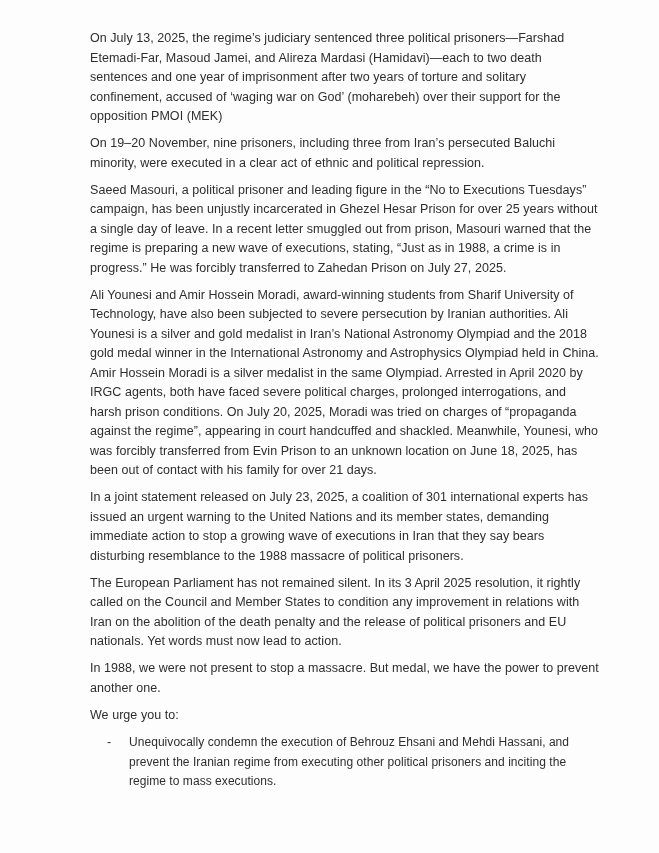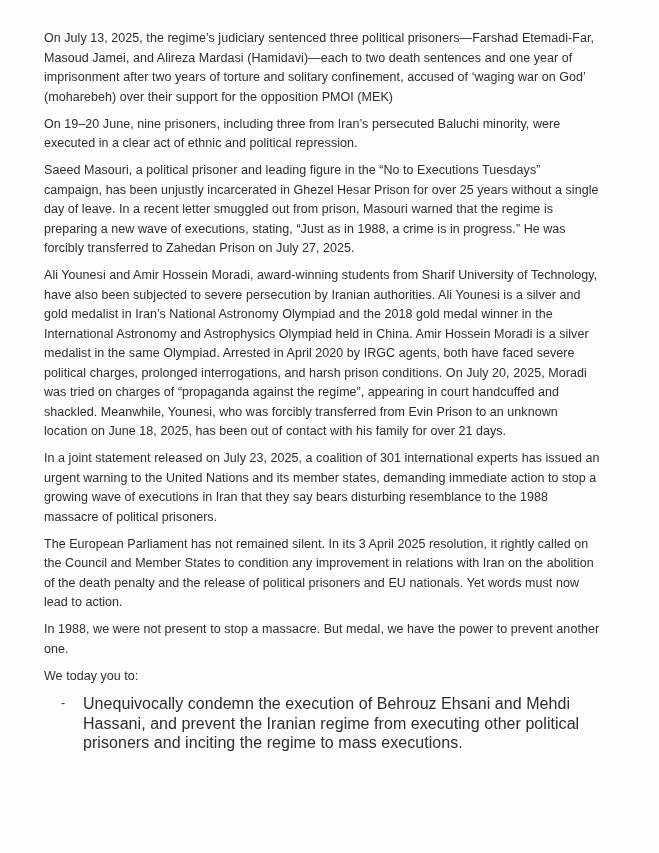--- a/index.html
+++ b/index.html
@@ -10,21 +10,21 @@
   body {
     width: 659px;
     height: 853px;
     background: #fdfdfd;
     font-family: "Liberation Sans", sans-serif;
     overflow: hidden;
   }
   .page {
     width: 659px;
     height: 853px;
-    padding: 29px 58px 0 44px;
+    padding: 29px 58px 0 90px;
     background: #fdfdfd;
   }
   .doc-text p {
     margin: 0 0 7.5px 0;
     font-size: 12.5px;
     line-height: 19.5px;
     color: #2e2e2e;
     letter-spacing: 0.05px;
     text-align: left;
   }
@@ -41,39 +41,39 @@
   .bullet-marker {
     flex: 0 0 auto;
     width: 22px;
     margin-left: 17px;
     font-size: 12.5px;
     line-height: 19.5px;
     color: #2e2e2e;
   }
   .bullet-text {
     flex: 1 1 auto;
-    font-size: 16px;
+    font-size: 12px;
     line-height: 19.5px;
     color: #2e2e2e;
     letter-spacing: 0.05px;
   }
 </style>
 </head>
 <body>
 
 <div class="page">
   <div class="doc-text">
     <p>On July 13, 2025, the regime’s judiciary sentenced three political prisoners—Farshad Etemadi-Far, Masoud Jamei, and Alireza Mardasi (Hamidavi)—each to two death sentences and one year of imprisonment after two years of torture and solitary confinement, accused of ‘waging war on God’ (moharebeh) over their support for the opposition PMOI (MEK)</p>
-    <p>On 19–20 June, nine prisoners, including three from Iran’s persecuted Baluchi minority, were executed in a clear act of ethnic and political repression.</p>
+    <p>On 19–20 November, nine prisoners, including three from Iran’s persecuted Baluchi minority, were executed in a clear act of ethnic and political repression.</p>
     <p>Saeed Masouri, a political prisoner and leading figure in the “No to Executions Tuesdays” campaign, has been unjustly incarcerated in Ghezel Hesar Prison for over 25 years without a single day of leave. In a recent letter smuggled out from prison, Masouri warned that the regime is preparing a new wave of executions, stating, “Just as in 1988, a crime is in progress.” He was forcibly transferred to Zahedan Prison on July 27, 2025.</p>
     <p>Ali Younesi and Amir Hossein Moradi, award-winning students from Sharif University of Technology, have also been subjected to severe persecution by Iranian authorities. Ali Younesi is a silver and gold medalist in Iran’s National Astronomy Olympiad and the 2018 gold medal winner in the International Astronomy and Astrophysics Olympiad held in China. Amir Hossein Moradi is a silver medalist in the same Olympiad. Arrested in April 2020 by IRGC agents, both have faced severe political charges, prolonged interrogations, and harsh prison conditions. On July 20, 2025, Moradi was tried on charges of “propaganda against the regime”, appearing in court handcuffed and shackled. Meanwhile, Younesi, who was forcibly transferred from Evin Prison to an unknown location on June 18, 2025, has been out of contact with his family for over 21 days.</p>
     <p>In a joint statement released on July 23, 2025, a coalition of 301 international experts has issued an urgent warning to the United Nations and its member states, demanding immediate action to stop a growing wave of executions in Iran that they say bears disturbing resemblance to the 1988 massacre of political prisoners.</p>
     <p>The European Parliament has not remained silent. In its 3 April 2025 resolution, it rightly called on the Council and Member States to condition any improvement in relations with Iran on the abolition of the death penalty and the release of political prisoners and EU nationals. Yet words must now lead to action.</p>
     <p>In 1988, we were not present to stop a massacre. But medal, we have the power to prevent another one.</p>
-    <p class="cta-intro">We today you to:</p>
+    <p class="cta-intro">We urge you to:</p>
     <div class="bullet-list">
       <div class="bullet-item">
         <span class="bullet-marker">-</span>
         <span class="bullet-text">Unequivocally condemn the execution of Behrouz Ehsani and Mehdi Hassani, and prevent the Iranian regime from executing other political prisoners and inciting the regime to mass executions.</span>
       </div>
     </div>
   </div>
 </div>
 
 </body></html>

